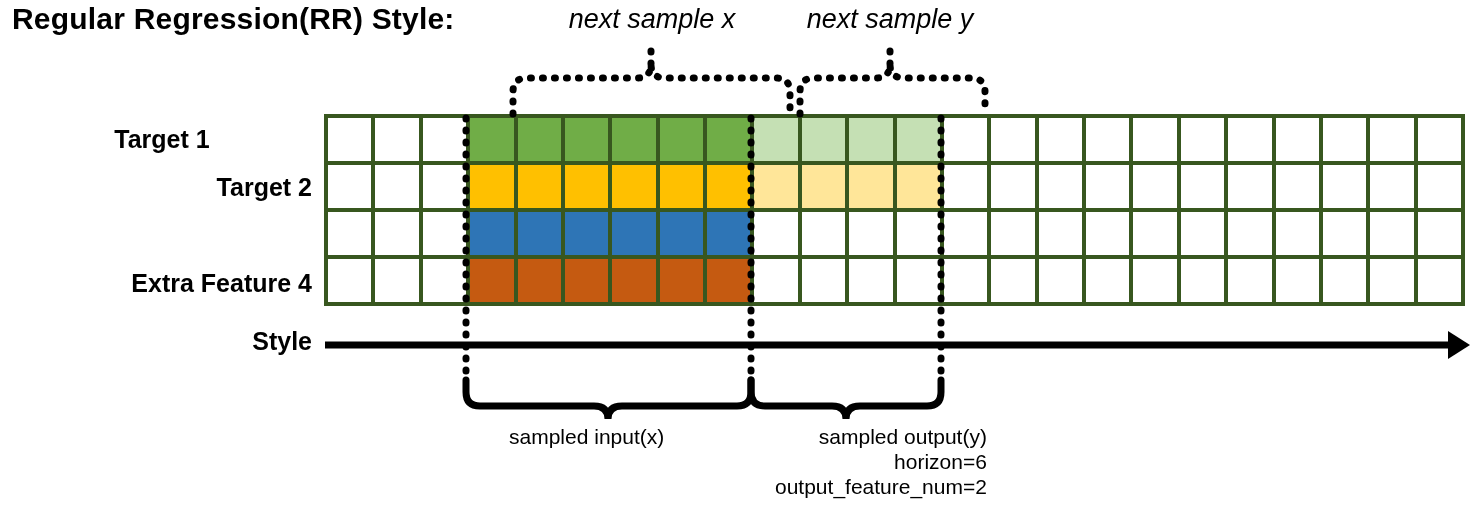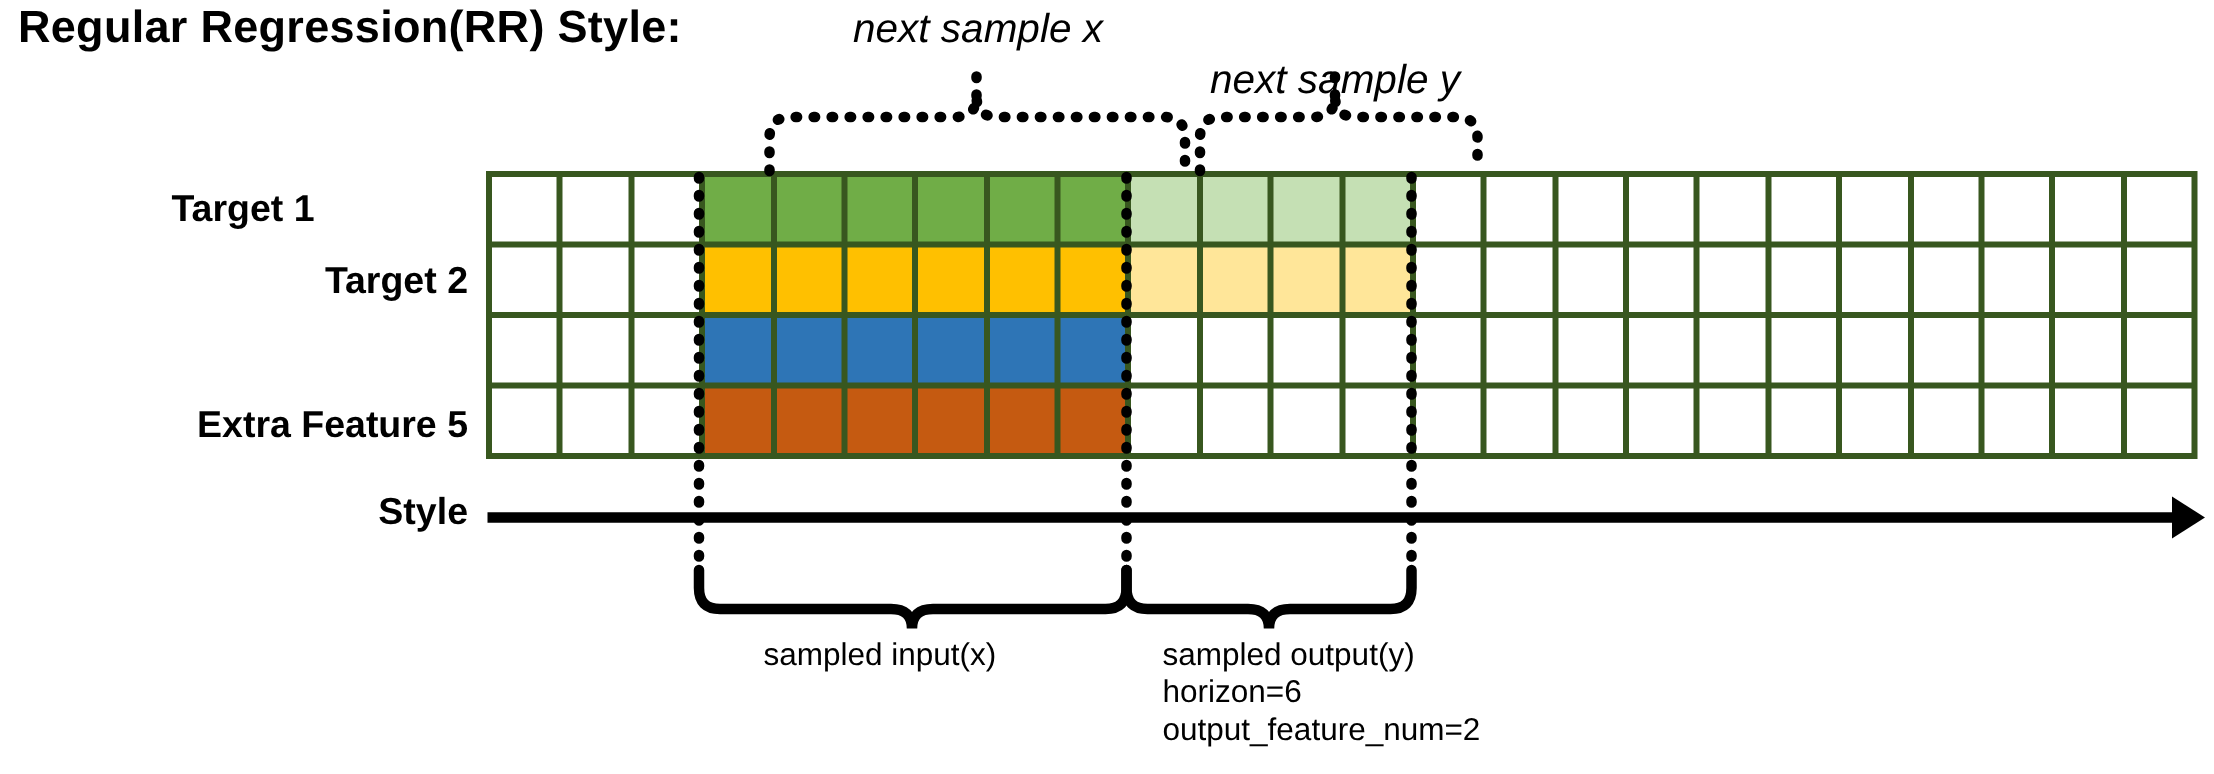--- a/index.html
+++ b/index.html
@@ -19,21 +19,21 @@
     letter-spacing:.2px;white-space:nowrap;
   }
 
   
   .annot{
     position:absolute;top:4px;
     font-size:27px;font-style:italic;font-weight:500;color:#000;
     white-space:nowrap;text-align:center;
   }
   #annot-x{left:513px;width:278px;}
-  #annot-y{left:795px;width:190px;margin-top:34px;}
+  #annot-y{left:795px;width:190px;}
 
   
   .row-label{
     position:absolute;right:1164px;
     width:300px;text-align:right;
     font-size:25px;font-weight:700;color:#000;
     white-space:nowrap;
   }
   #lbl-t1{top:125px;text-align:center;}
   #lbl-t2{top:173px;}
@@ -70,35 +70,35 @@
   .overlay{position:absolute;left:0;top:0;width:1476px;height:516px;pointer-events:none;}
 
   
   .caption{
     position:absolute;
     font-size:21px;font-weight:400;color:#000;
     line-height:25px;white-space:nowrap;
   }
   #cap-x{left:509px;top:424px;}
   #cap-y{left:775px;top:424px;}
-  .caption div{white-space:nowrap;}
+  .caption div{white-space:nowrap;text-align:right;}
 </style>
 </head>
 <body>
 
 <div class="stage">
 
   <div class="title">Regular Regression(RR) Style:</div>
 
   <div class="annot" id="annot-x">next sample x</div>
   <div class="annot" id="annot-y">next sample y</div>
 
   <div class="row-label" id="lbl-t1">Target 1</div>
   <div class="row-label" id="lbl-t2">Target 2</div>
-  <div class="row-label" id="lbl-f2">Extra Feature 5</div>
+  <div class="row-label" id="lbl-f2">Extra Feature 4</div>
   <div class="time-label">Style</div>
 
   <div class="grid" id="timeline-grid">
       <div class="cell "></div>
       <div class="cell "></div>
       <div class="cell "></div>
       <div class="cell c-green"></div>
       <div class="cell c-green"></div>
       <div class="cell c-green"></div>
       <div class="cell c-green"></div>

